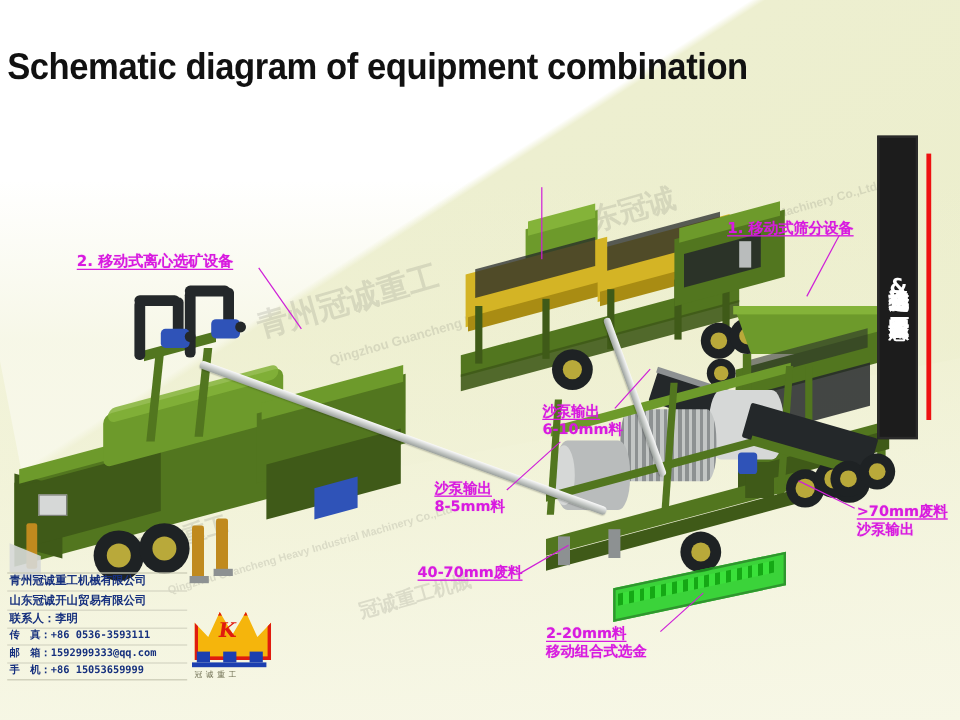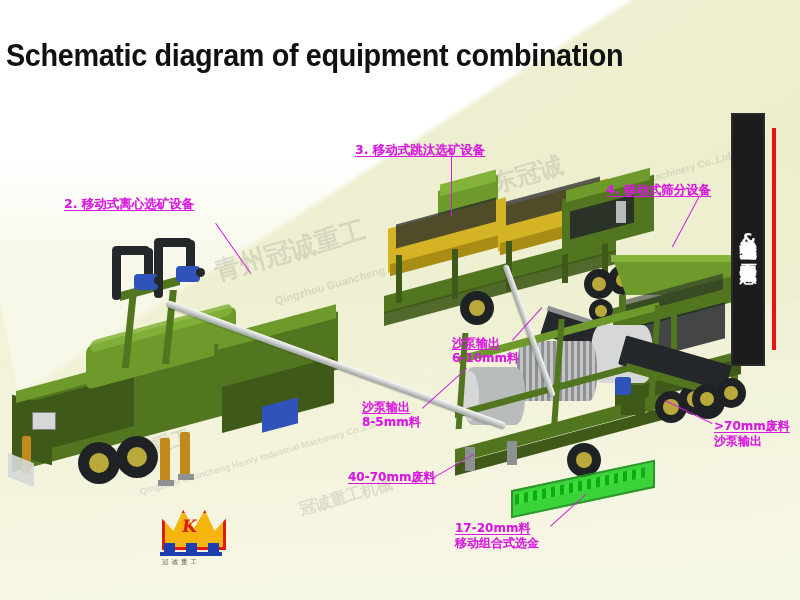--- a/index.html
+++ b/index.html
@@ -294,63 +294,68 @@
 
   <div class="lead" style="left:216px;top:223px;width:62px;transform:rotate(55deg);"></div>
   <div class="lead" style="left:452px;top:156px;width:60px;transform:rotate(90deg);"></div>
   <div class="lead" style="left:700px;top:196px;width:58px;transform:rotate(118deg);"></div>
   <div class="lead" style="left:512px;top:340px;width:44px;transform:rotate(-48deg);"></div>
   <div class="lead" style="left:422px;top:408px;width:60px;transform:rotate(-42deg);"></div>
   <div class="lead" style="left:432px;top:478px;width:48px;transform:rotate(-30deg);"></div>
   <div class="lead" style="left:550px;top:526px;width:48px;transform:rotate(-42deg);"></div>
   <div class="lead" style="left:712px;top:424px;width:52px;transform:rotate(206deg);"></div>
 
-  <div class="lbl l-num" style="left:355px;top:142px;">
-    <span class="u">3. 移动式跳汰选矿设备</span>
-  </div>
-
-  <div class="lbl l-num" style="left:64px;top:196px;">
+
+  <div class="lbl l-num" style="left:64px;top:210px;">
     <span class="u">2. 移动式离心选矿设备</span>
   </div>
 
   <div class="lbl l-num" style="left:606px;top:182px;">
-    <span class="u">4. 移动式筛分设备</span>
+    <span class="u">1. 移动式筛分设备</span>
   </div>
 
   <div class="lbl l-small" style="left:452px;top:336px;">
     <div class="u">沙泵输出</div>
     <div>6-10mm料</div>
   </div>
 
   <div class="lbl l-small" style="left:362px;top:400px;">
     <div class="u">沙泵输出</div>
     <div>8-5mm料</div>
   </div>
 
   <div class="lbl l-small" style="left:348px;top:470px;">
     <div class="u">40-70mm废料</div>
   </div>
 
   <div class="lbl l-small" style="left:455px;top:521px;">
-    <div class="u">17-20mm料</div>
+    <div class="u">2-20mm料</div>
     <div>移动组合式选金</div>
   </div>
 
   <div class="lbl l-small" style="left:714px;top:419px;">
     <div class="u">&gt;70mm废料</div>
     <div>沙泵输出</div>
   </div>
 
   <div class="title">Schematic diagram of equipment combination</div>
 
   <div class="vbanner">
     <span>移动组合式选金&amp;宝石设备示意图</span>
   </div>
   <div class="vbar-red"></div>
 
+  <div class="card">
+    <div class="row">青州冠诚重工机械有限公司</div>
+    <div class="row">山东冠诚开山贸易有限公司</div>
+    <div class="row">联系人：李明</div>
+    <div class="row mono">传　真：+86 0536-3593111</div>
+    <div class="row mono">邮　箱：1592999333@qq.com</div>
+    <div class="row mono">手　机：+86 15053659999</div>
+  </div>
 
   <div class="logo">
     <div class="crown"></div>
     <div class="crown-k">K</div>
     <div class="logo-blk" style="left:6px;"></div>
     <div class="logo-blk" style="left:28px;"></div>
     <div class="logo-blk" style="left:50px;"></div>
     <div class="logo-bar"></div>
     <div class="logo-txt">冠诚重工</div>
   </div>

